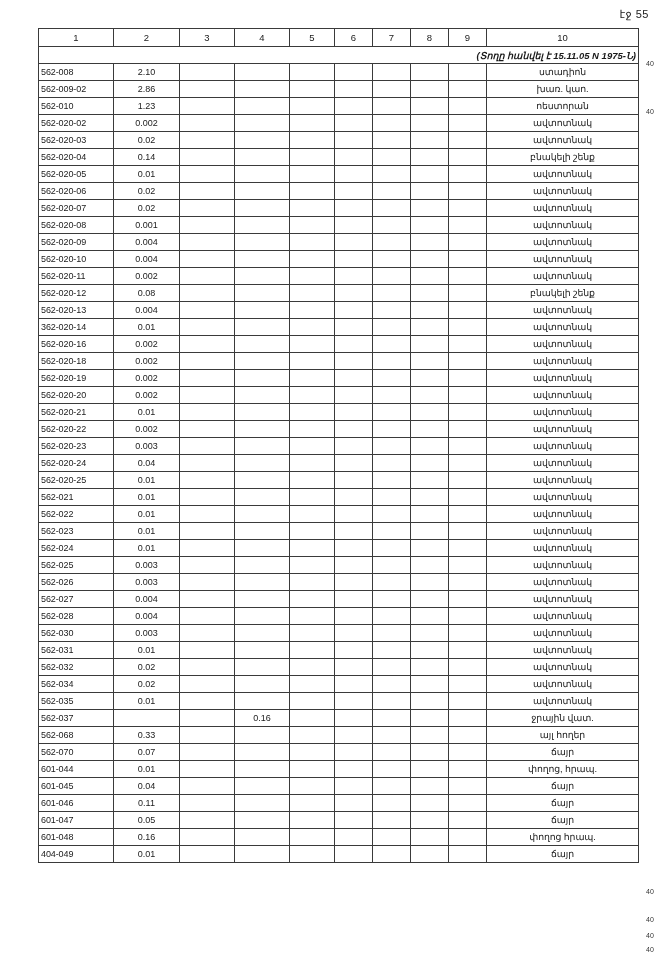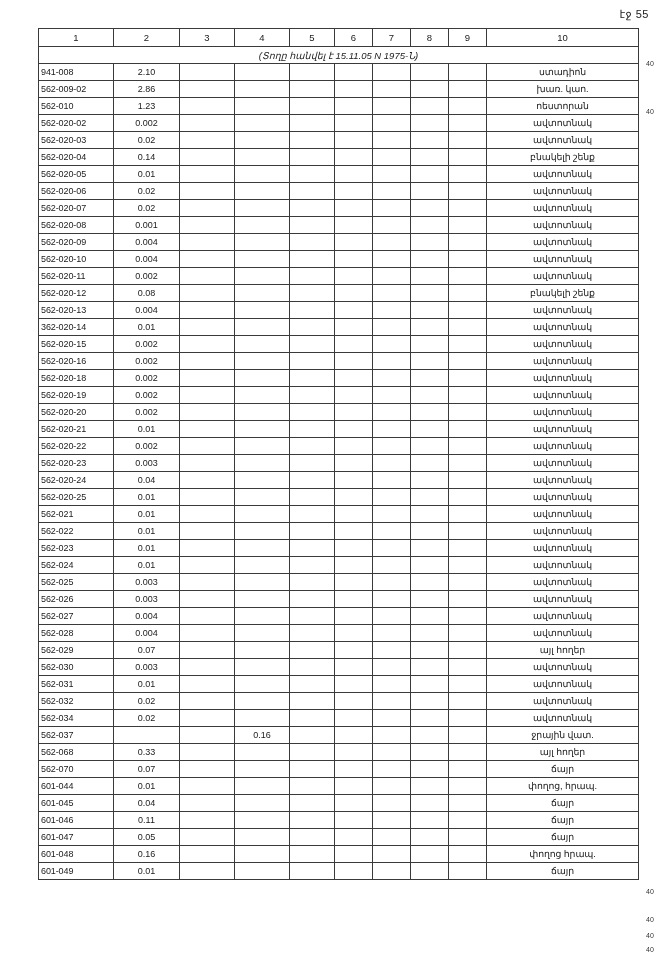--- a/index.html
+++ b/index.html
@@ -77,23 +77,23 @@
     font-size: 9px;
   }
   .desc {
     text-align: center;
     font-size: 9.3px;
     letter-spacing: -0.1px;
     margin-left: 40px;
   }
   .noteline {
     font-style: italic;
-    font-weight: normal;
+    font-weight: bold;
     font-size: 9.5px;
-    text-align: center;
+    text-align: right;
     padding-left: 4px;
   }
   .margin-marks {
     position: absolute;
     top: 28px;
     left: 646px;
     width: 24px;
     font-size: 7px;
     color: #333;
   }
@@ -135,21 +135,21 @@
           <th>8</th>
           <th>9</th>
           <th>10</th>
         </tr>
       </thead>
       <tbody>
         <tr>
           <td class="noteline" colspan="10">(Տողը հանվել է 15.11.05 N 1975-Ն)</td>
         </tr>
       <tr>
-            <td class="code">941-008</td>
+            <td class="code">562-008</td>
             <td class="num">2.10</td>
             <td class="num"></td>
             <td class="num"></td>
             <td class="num"></td>
             <td class="num"></td>
             <td class="num"></td>
             <td class="num"></td>
             <td class="num"></td>
             <td class="desc">ստադիոն</td>
           </tr>
@@ -327,32 +327,20 @@
             <td class="num"></td>
             <td class="num"></td>
             <td class="num"></td>
             <td class="num"></td>
             <td class="num"></td>
             <td class="num"></td>
             <td class="num"></td>
             <td class="desc">ավտոտնակ</td>
           </tr>
           <tr>
-            <td class="code">562-020-15</td>
-            <td class="num">0.002</td>
-            <td class="num"></td>
-            <td class="num"></td>
-            <td class="num"></td>
-            <td class="num"></td>
-            <td class="num"></td>
-            <td class="num"></td>
-            <td class="num"></td>
-            <td class="desc">ավտոտնակ</td>
-          </tr>
-          <tr>
             <td class="code">562-020-16</td>
             <td class="num">0.002</td>
             <td class="num"></td>
             <td class="num"></td>
             <td class="num"></td>
             <td class="num"></td>
             <td class="num"></td>
             <td class="num"></td>
             <td class="num"></td>
             <td class="desc">ավտոտնակ</td>
@@ -543,32 +531,20 @@
             <td class="num"></td>
             <td class="num"></td>
             <td class="num"></td>
             <td class="num"></td>
             <td class="num"></td>
             <td class="num"></td>
             <td class="num"></td>
             <td class="desc">ավտոտնակ</td>
           </tr>
           <tr>
-            <td class="code">562-029</td>
-            <td class="num">0.07</td>
-            <td class="num"></td>
-            <td class="num"></td>
-            <td class="num"></td>
-            <td class="num"></td>
-            <td class="num"></td>
-            <td class="num"></td>
-            <td class="num"></td>
-            <td class="desc">այլ հողեր</td>
-          </tr>
-          <tr>
             <td class="code">562-030</td>
             <td class="num">0.003</td>
             <td class="num"></td>
             <td class="num"></td>
             <td class="num"></td>
             <td class="num"></td>
             <td class="num"></td>
             <td class="num"></td>
             <td class="num"></td>
             <td class="desc">ավտոտնակ</td>
@@ -603,20 +579,32 @@
             <td class="num"></td>
             <td class="num"></td>
             <td class="num"></td>
             <td class="num"></td>
             <td class="num"></td>
             <td class="num"></td>
             <td class="num"></td>
             <td class="desc">ավտոտնակ</td>
           </tr>
           <tr>
+            <td class="code">562-035</td>
+            <td class="num">0.01</td>
+            <td class="num"></td>
+            <td class="num"></td>
+            <td class="num"></td>
+            <td class="num"></td>
+            <td class="num"></td>
+            <td class="num"></td>
+            <td class="num"></td>
+            <td class="desc">ավտոտնակ</td>
+          </tr>
+          <tr>
             <td class="code">562-037</td>
             <td class="num"></td>
             <td class="num"></td>
             <td class="num">0.16</td>
             <td class="num"></td>
             <td class="num"></td>
             <td class="num"></td>
             <td class="num"></td>
             <td class="num"></td>
             <td class="desc">ջրային վատ.</td>
@@ -699,21 +687,21 @@
             <td class="num"></td>
             <td class="num"></td>
             <td class="num"></td>
             <td class="num"></td>
             <td class="num"></td>
             <td class="num"></td>
             <td class="num"></td>
             <td class="desc">փողոց հրապ.</td>
           </tr>
           <tr>
-            <td class="code">601-049</td>
+            <td class="code">404-049</td>
             <td class="num">0.01</td>
             <td class="num"></td>
             <td class="num"></td>
             <td class="num"></td>
             <td class="num"></td>
             <td class="num"></td>
             <td class="num"></td>
             <td class="num"></td>
             <td class="desc">ճայր</td>
           </tr>

